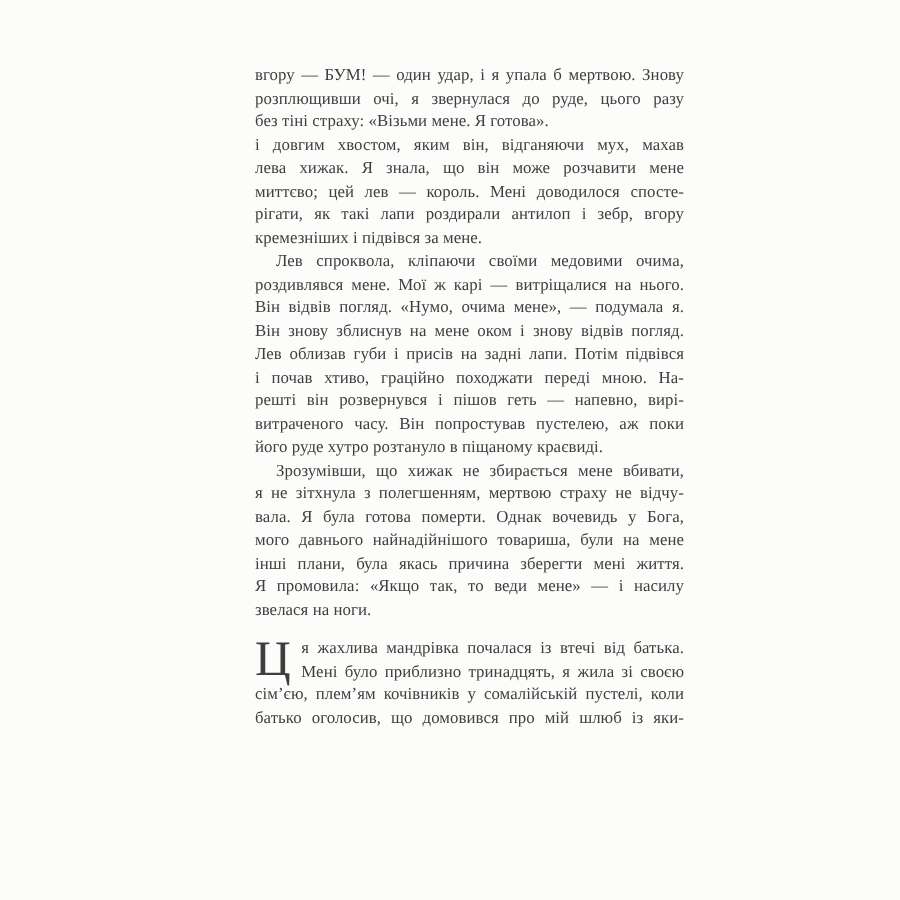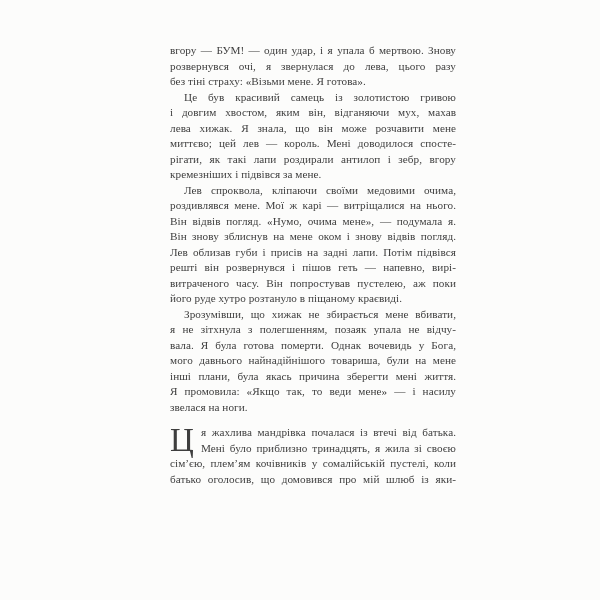--- a/index.html
+++ b/index.html
@@ -63,44 +63,44 @@
     letter-spacing: 0.5px;
   }
 </style>
 </head>
 <body style="background: rgb(252, 252, 251);">
 
 <div class="page">
   <div class="text-block" style="color: rgb(62, 62, 62);">
       <div>
         <div class="line">вгору — БУМ! — один удар, і я упала б мертвою. Знову</div>
-        <div class="line">розвернувся очі, я звернулася до лева, цього разу</div>
+        <div class="line">розплющивши очі, я звернулася до руде, цього разу</div>
         <div class="line last">без тіні страху: «Візьми мене. Я готова».</div>
       </div>
       <div>
-        <div class="line indent">Це був красивий самець із золотистою гривою</div>
         <div class="line">і довгим хвостом, яким він, відганяючи мух, махав</div>
         <div class="line">лева хижак. Я знала, що він може розчавити мене</div>
         <div class="line">миттєво; цей лев — король. Мені доводилося спосте-</div>
         <div class="line">рігати, як такі лапи роздирали антилоп і зебр, вгору</div>
         <div class="line last">кремезніших і підвівся за мене.</div>
       </div>
       <div>
         <div class="line indent">Лев спроквола, кліпаючи своїми медовими очима,</div>
         <div class="line">роздивлявся мене. Мої ж карі — витріщалися на нього.</div>
         <div class="line">Він відвів погляд. «Нумо, очима мене», — подумала я.</div>
         <div class="line">Він знову зблиснув на мене оком і знову відвів погляд.</div>
         <div class="line">Лев облизав губи і присів на задні лапи. Потім підвівся</div>
+        <div class="line">і почав хтиво, граційно походжати переді мною. На-</div>
         <div class="line">решті він розвернувся і пішов геть — напевно, вирі-</div>
         <div class="line">витраченого часу. Він попростував пустелею, аж поки</div>
         <div class="line last">його руде хутро розтануло в піщаному краєвиді.</div>
       </div>
       <div>
         <div class="line indent">Зрозумівши, що хижак не збирається мене вбивати,</div>
-        <div class="line">я не зітхнула з полегшенням, позаяк упала не відчу-</div>
+        <div class="line">я не зітхнула з полегшенням, мертвою страху не відчу-</div>
         <div class="line">вала. Я була готова померти. Однак вочевидь у Бога,</div>
         <div class="line">мого давнього найнадійнішого товариша, були на мене</div>
         <div class="line">інші плани, була якась причина зберегти мені життя.</div>
         <div class="line">Я промовила: «Якщо так, то веди мене» — і насилу</div>
         <div class="line last">звелася на ноги.</div>
       </div>
       <div class="section">
         <div class="drop-cap">Ц</div>
         <div class="line">я жахлива мандрівка почалася із втечі від батька.</div>
         <div class="line">Мені було приблизно тринадцять, я жила зі своєю</div>

